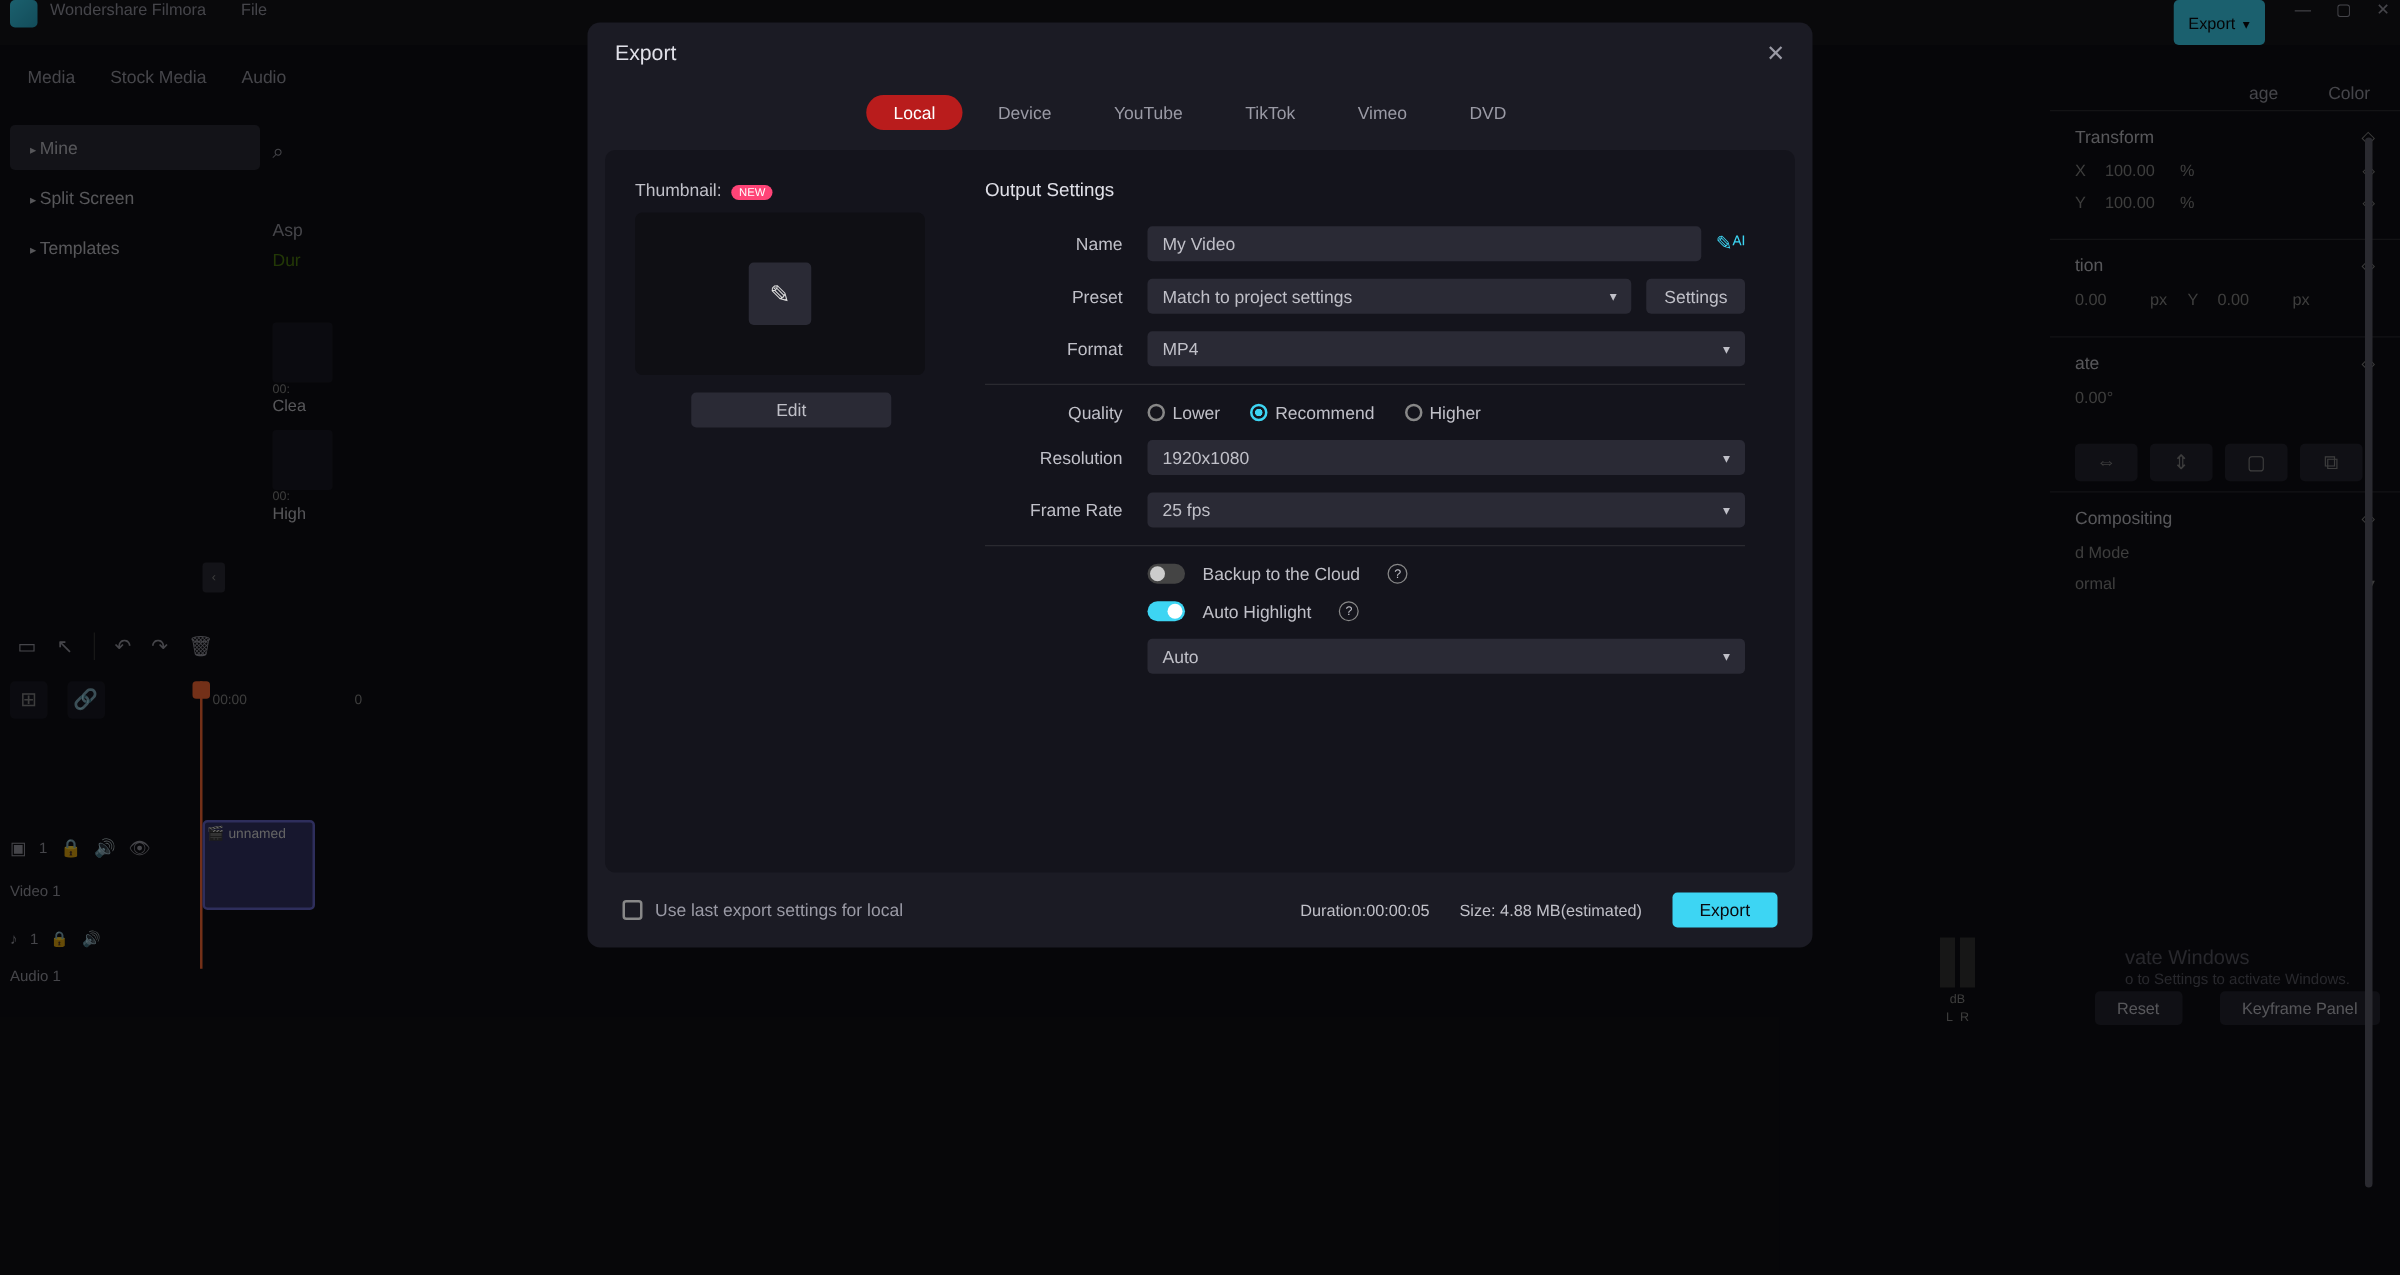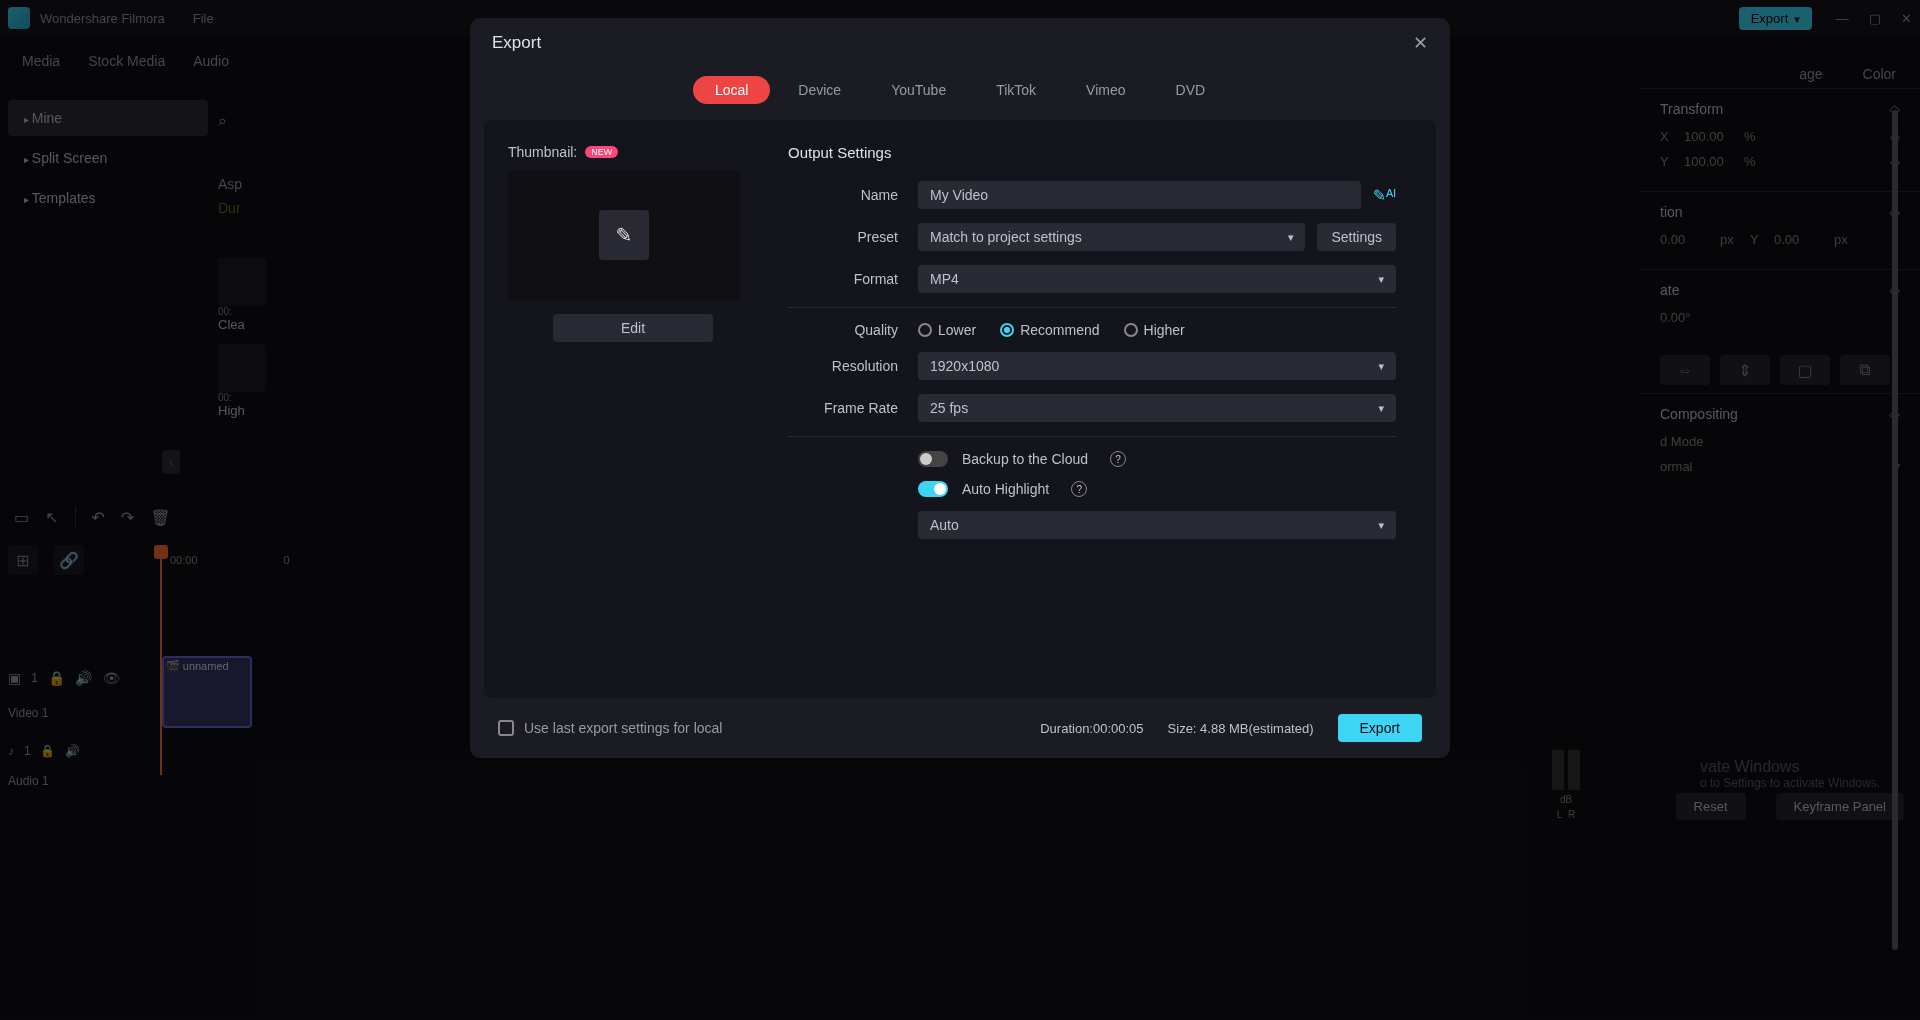--- a/index.html
+++ b/index.html
@@ -1,19 +1,19 @@
 <!DOCTYPE html>
 <html><head>
 <meta charset="utf-8">
 <style>
 * { margin: 0; padding: 0; box-sizing: border-box; font-family: -apple-system, BlinkMacSystemFont, "Segoe UI", sans-serif; }
 body { background: #0f0f14; color: #c0c0c8; width: 1920px; height: 1020px; overflow: hidden; position: relative; }
 
 
-.titlebar { height: 36px; display: flex; align-items: center; padding: 0 8px; background: #14141a; }
+.titlebar { height: 36px; display: flex; padding: 0 8px; background: #14141a; }
 .titlebar .logo { width: 22px; height: 22px; background: linear-gradient(135deg, #3dd5f3, #2aa8c7); border-radius: 4px; margin-right: 10px; }
 .titlebar .app-name { font-size: 13px; color: #9a9aa5; }
 .titlebar .menu { margin-left: 28px; font-size: 13px; color: #9a9aa5; }
 .titlebar .spacer { flex: 1; }
 .titlebar .export-btn { background: #3dd5f3; color: #0a0a0f; padding: 4px 12px; border-radius: 4px; font-size: 13px; display: flex; align-items: center; gap: 6px; }
 .titlebar .chevron-down::after { content: "▾"; font-size: 11px; }
 .titlebar .win-controls { display: flex; gap: 20px; margin-left: 24px; color: #9a9aa5; }
 .titlebar .win-controls span { font-size: 13px; }
 
 
@@ -91,25 +91,25 @@
 
 
 .overlay { position: absolute; inset: 0; background: rgba(0,0,0,0.55); display: flex; align-items: flex-start; justify-content: center; padding-top: 18px; }
 .dialog { width: 980px; height: 740px; background: #1b1b24; border-radius: 10px; display: flex; flex-direction: column; }
 .dlg-head { display: flex; align-items: center; padding: 14px 22px; }
 .dlg-head .title { font-size: 17px; color: #e0e0e8; }
 .dlg-head .close { margin-left: auto; font-size: 18px; color: #9a9aa5; }
 
 .dest-tabs { display: flex; gap: 6px; justify-content: center; padding: 8px 0 16px; }
 .dest-tab { padding: 6px 22px; border-radius: 14px; font-size: 14px; color: #9a9aa5; }
-.dest-tab.active { background: #ef4444; color: #fff; }
+.dest-tab.active { background: #b91c1c; color: #fff; }
 
 .dlg-body { flex: 1; background: #14141c; margin: 0 14px; border-radius: 8px; display: flex; padding: 24px; gap: 30px; overflow: hidden; }
 .thumb-col { width: 250px; }
-.thumb-label { font-size: 14px; color: #c0c0c8; display: flex; align-items: center; gap: 8px; margin-bottom: 10px; }
+.thumb-label { font-size: 14px; color: #c0c0c8; display: flex; align-items: flex-end; gap: 8px; margin-bottom: 10px; }
 .new-badge { background: #ff4477; color: #fff; font-size: 9px; padding: 1px 6px; border-radius: 7px; }
 .thumb-box { width: 232px; height: 130px; background: #0f0f14; border-radius: 6px; display: flex; align-items: center; justify-content: center; }
 .thumb-box .pencil { width: 50px; height: 50px; background: #2a2a35; border-radius: 4px; display: flex; align-items: center; justify-content: center; font-size: 20px; color: #ddd; }
 .edit-btn { width: 160px; margin: 14px auto; display: block; background: #2a2a35; color: #c0c0c8; padding: 6px; text-align: center; border-radius: 4px; font-size: 14px; }
 
 .settings-col { flex: 1; padding-right: 16px; }
 .settings-head { font-size: 15px; color: #e0e0e8; margin-bottom: 20px; }
 .frow { display: flex; align-items: center; margin: 14px 0; }
 .frow .flabel { width: 130px; text-align: right; padding-right: 20px; font-size: 14px; color: #c0c0c8; }
 .frow .fctrl { flex: 1; background: #2a2a35; border-radius: 4px; padding: 6px 12px; font-size: 14px; color: #c0c0c8; display: flex; align-items: center; }

